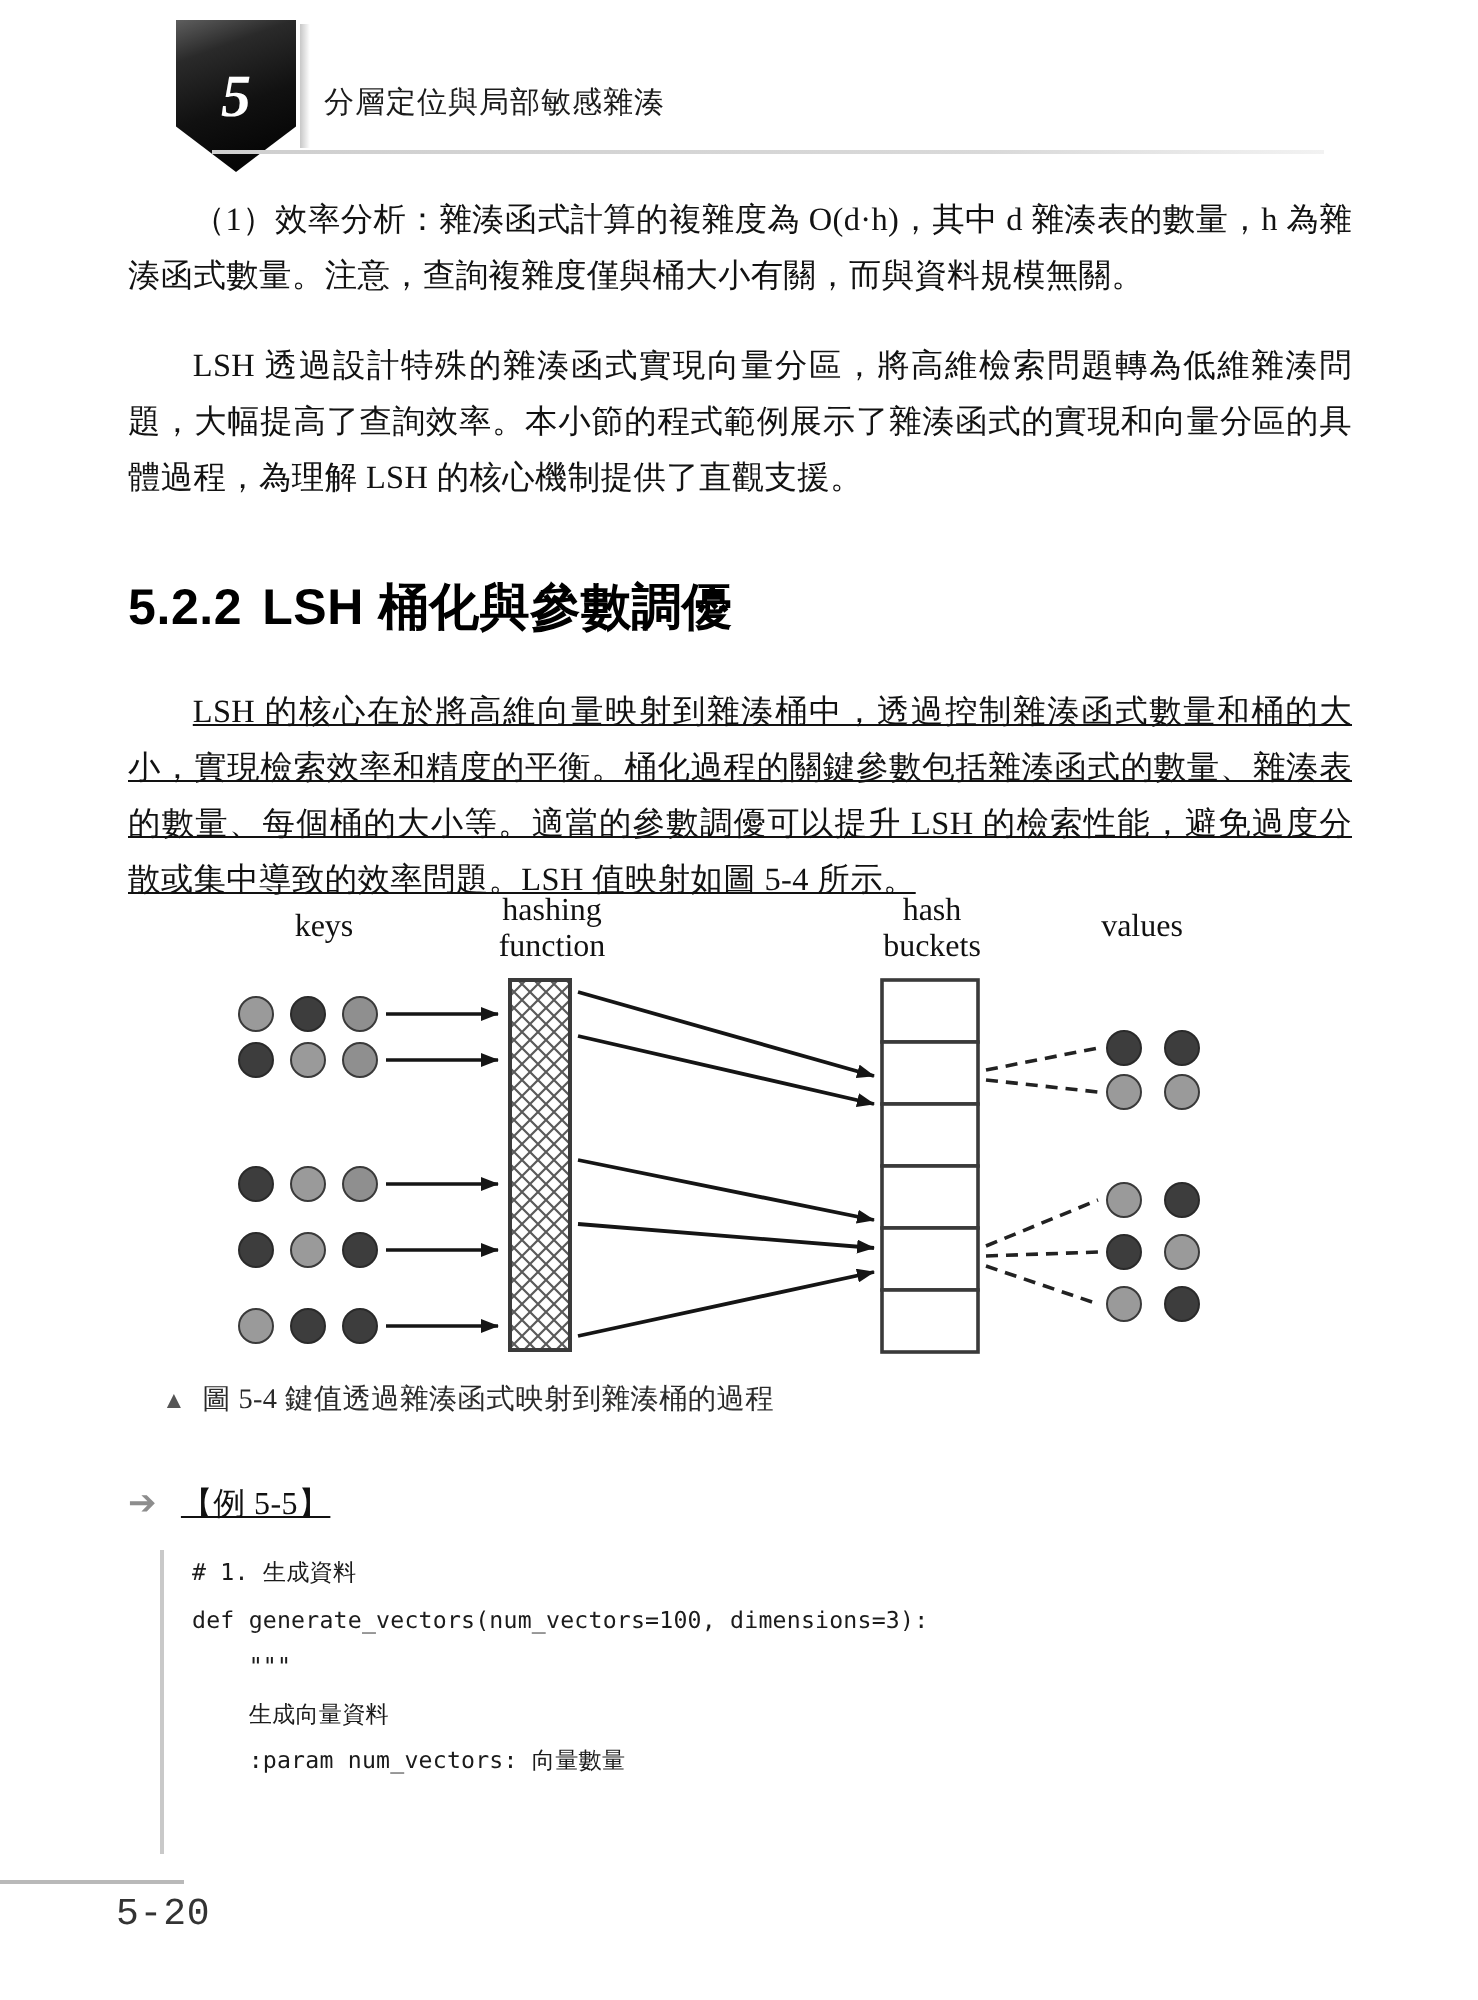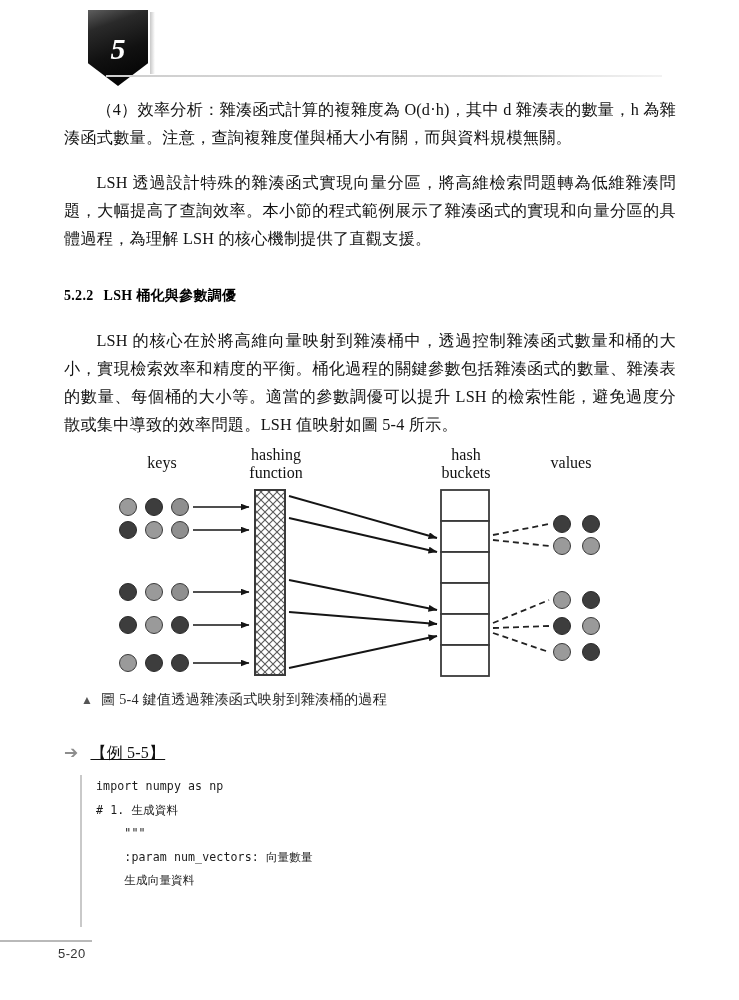--- a/index.html
+++ b/index.html
@@ -97,28 +97,28 @@
     letter-spacing: .2px;
     color: #121212;
   }
   p.para + p.para { margin-top: 17px; }
   .math-i {
     font-family: "Liberation Serif", "DejaVu Serif", serif;
   }
 
   h2.section {
     margin: 34px 0 0 0;
-    font-family: Liberation Serif, serif;
-    font-size: 14px;
+    font-family: Liberation Sans, sans-serif;
+    font-size: 25px;
     font-weight: 700;
     color: #000;
     letter-spacing: .3px;
   }
   h2.section .secnum { margin-right: 10px; }
-  .after-heading { margin-top: 22px !important; }
+  .after-heading { margin-top: 22px !important; text-decoration: underline; }
 
   
   .figure {
     position: absolute;
     left: 81px;
     top: 440px;
     width: 612px;
     height: 285px;
   }
   .fig-canvas {
@@ -191,42 +191,43 @@
     left: 0;
     top: 940px;
     width: 92px;
     height: 2px;
     background: #b9b9b9;
   }
   .folio {
     position: absolute;
     left: 58px;
     top: 946px;
-    font-family: Liberation Sans, sans-serif;
-    font-size: 13px;
+    font-family: Liberation Mono, monospace;
+    font-size: 19px;
     color: #333;
     letter-spacing: .4px;
   }
 </style>
 </head>
 <body>
 
 <div class="page">
 
   <div class="runhead">
     <div class="chapter-badge">
       <div class="chapter-badge-num">5</div>
     </div>
     <div class="badge-shadow"></div>
+    <div class="runhead-title">分層定位與局部敏感雜湊</div>
     <div class="runhead-rule"></div>
   </div>
 
   <div class="content">
 
-    <p class="para"><span>（4）效率分析：雜湊函式計算的複雜度為 </span><span class="math-i">O(d·h)</span><span>，其中 </span><span class="math-i">d</span><span> 雜湊表的數量，</span><span class="math-i">h</span><span> 為雜湊函式數量。注意，查詢複雜度僅與桶大小有關，而與資料規模無關。</span></p>
+    <p class="para"><span>（1）效率分析：雜湊函式計算的複雜度為 </span><span class="math-i">O(d·h)</span><span>，其中 </span><span class="math-i">d</span><span> 雜湊表的數量，</span><span class="math-i">h</span><span> 為雜湊函式數量。注意，查詢複雜度僅與桶大小有關，而與資料規模無關。</span></p>
 
     <p class="para">LSH 透過設計特殊的雜湊函式實現向量分區，將高維檢索問題轉為低維雜湊問題，大幅提高了查詢效率。本小節的程式範例展示了雜湊函式的實現和向量分區的具體過程，為理解 LSH 的核心機制提供了直觀支援。</p>
 
     <h2 class="section"><span class="secnum">5.2.2</span><span>LSH 桶化與參數調優</span></h2>
 
     <p class="para after-heading">LSH 的核心在於將高維向量映射到雜湊桶中，透過控制雜湊函式數量和桶的大小，實現檢索效率和精度的平衡。桶化過程的關鍵參數包括雜湊函式的數量、雜湊表的數量、每個桶的大小等。適當的參數調優可以提升 LSH 的檢索性能，避免過度分散或集中導致的效率問題。LSH 值映射如圖 5-4 所示。</p>
   </div>
 
   <div class="figure">
     <svg class="fig-canvas" viewBox="0 0 612 245" xmlns="http://www.w3.org/2000/svg">
@@ -334,24 +335,24 @@
 
     <div class="fig-caption"><span class="tri">▲</span><span>圖 5-4  鍵值透過雜湊函式映射到雜湊桶的過程</span></div>
   </div>
 
   <div class="example-line">
     <span class="example-arrow">➔</span>
     <span class="example-tag">【例 5-5】</span>
   </div>
 
   <div class="codeblock">
-    <div class="codeline">import numpy as np</div>
     <div class="codeline blank"></div>
     <div class="codeline"># 1. 生成資料</div>
+    <div class="codeline">def generate_vectors(num_vectors=100, dimensions=3):</div>
     <div class="codeline">    """</div>
+    <div class="codeline">    生成向量資料</div>
     <div class="codeline">    :param num_vectors: 向量數量</div>
-    <div class="codeline">    生成向量資料</div>
   </div>
 
   <div class="footer-rule"></div>
   <div class="folio">5-20</div>
 
 </div>
 
 </body></html>

